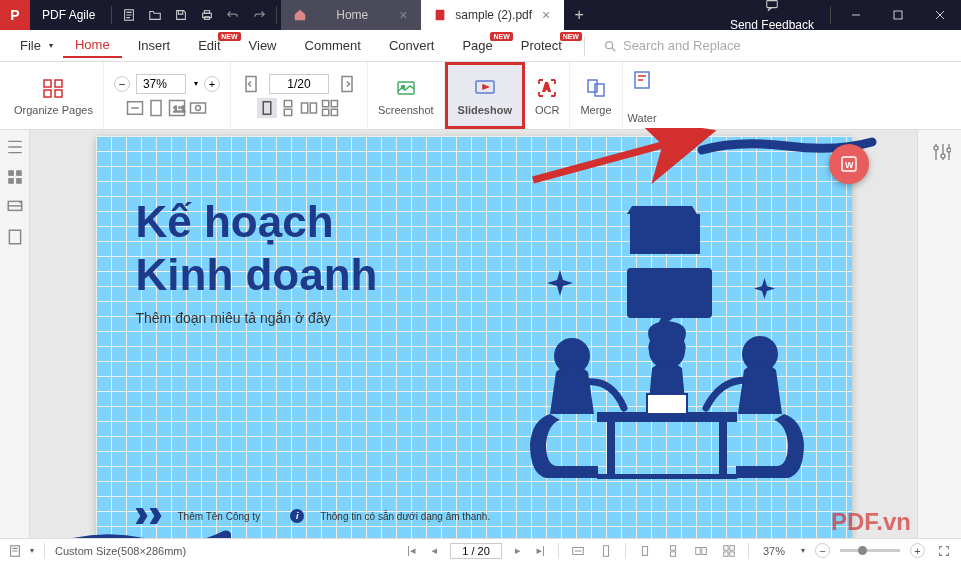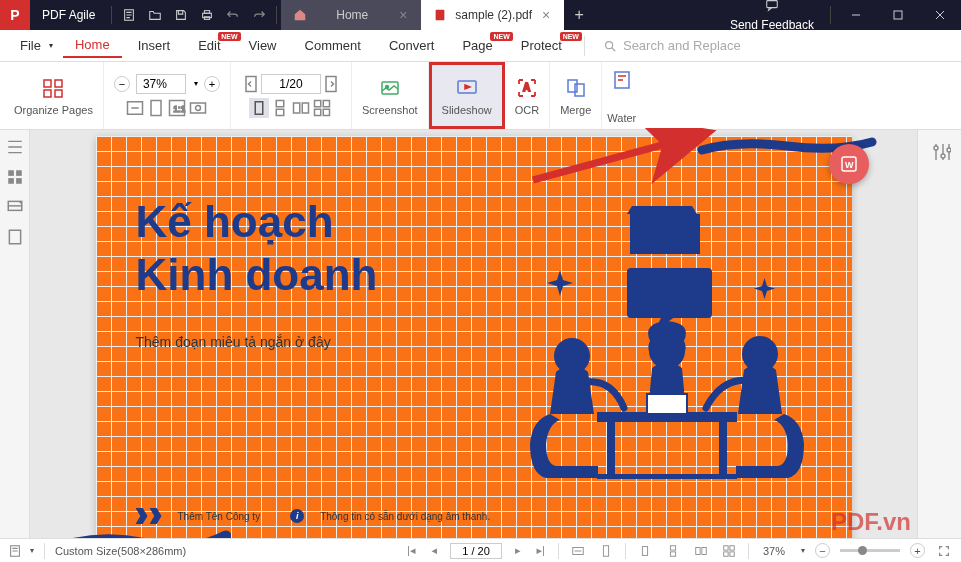--- a/index.html
+++ b/index.html
@@ -37,33 +37,33 @@
 .ribbon { height: 68px; border-bottom: 1px solid #ddd; display: flex; align-items: center; padding: 0 4px; }
 .ribbon-group { display: flex; flex-direction: column; align-items: center; justify-content: center; padding: 0 10px; gap: 4px; border-right: 1px solid #eee; height: 100%; position: relative; }
 .ribbon-group.tight { padding: 0 5px; gap: 20px; }
 .ribbon-icon { width: 24px; height: 24px; display: flex; align-items: center; justify-content: center; }
 .ribbon-label { font-size: 11px; color: #555; }
 .ribbon-zoom { display: flex; align-items: center; gap: 6px; font-size: 12px; }
 .zoom-input { border: 1px solid #ccc; padding: 2px 6px; width: 50px; font-size: 12px; }
 .ribbon-small-icons { display: flex; gap: 1px; }
 .ribbon-small-icon { width: 20px; height: 20px; display: flex; align-items: center; justify-content: center; cursor: pointer; }
 .page-input { border: 1px solid #ccc; padding: 2px 6px; width: 60px; font-size: 12px; text-align: center; }
-.highlighted { border: 3px solid #d32f2f; background: #e8e8f0; }
+.highlighted { border: 3px solid #d32f2f; background: #e8e8f0; font-weight: bold; }
 .dropdown-arrow { font-size: 8px; margin-left: 2px; }
 
 
 .main-area { display: flex; height: 408px; }
 .left-sidebar { width: 30px; background: #f5f5f5; border-right: 1px solid #ddd; display: flex; flex-direction: column; align-items: center; padding-top: 8px; gap: 12px; }
 .sidebar-icon { width: 18px; height: 18px; cursor: pointer; color: #888; }
 .canvas-area { flex: 1; background: #e8e8e8; position: relative; overflow: hidden; display: flex; align-items: flex-start; justify-content: center; padding-top: 6px; }
-.page-preview { width: 756px; height: 418px; background: #f97316; box-shadow: 0 2px 8px rgba(0,0,0,0.2); position: relative; }
+.page-preview { width: 756px; height: 418px; background: #7dd3fc; box-shadow: 0 2px 8px rgba(0,0,0,0.2); position: relative; }
 .grid-overlay { position: absolute; inset: 0; background-image: linear-gradient(#eee 1px, transparent 1px), linear-gradient(90deg, #eee 1px, transparent 1px); background-size: 15px 15px; }
 .page-content { position: absolute; inset: 0; padding: 60px 40px 30px 40px; }
 .page-title { font-size: 44px; font-weight: bold; color: #1e3a8a; line-height: 1.2; }
-.page-subtitle { font-size: 14px; color: #333; margin-top: 32px; }
+.page-subtitle { font-size: 14px; color: #333; margin-top: 8px; }
 .page-footer { position: absolute; bottom: 30px; left: 40px; display: flex; align-items: center; gap: 30px; font-size: 10px; color: #333; }
 .footer-item { display: flex; align-items: center; gap: 16px; }
 .logo-chevrons { display: flex; gap: 2px; }
 .chevron { width: 12px; height: 16px; background: #1e3a8a; clip-path: polygon(0 0, 60% 0, 100% 50%, 60% 100%, 0 100%, 40% 50%); }
 .info-circle { width: 14px; height: 14px; border-radius: 50%; background: #1e3a8a; color: #fff; display: flex; align-items: center; justify-content: center; font-size: 9px; font-weight: bold; font-style: italic; }
 .illustration { position: absolute; right: 20px; top: 60px; width: 330px; height: 300px; }
 .brush-stroke { position: absolute; }
 .right-sidebar { width: 44px; background: #f5f5f5; border-left: 1px solid #ddd; position: relative; }
 .floating-btn { position: absolute; top: 14px; right: 48px; width: 40px; height: 40px; border-radius: 50%; background: #e85d5d; display: flex; align-items: center; justify-content: center; box-shadow: 0 2px 6px rgba(0,0,0,0.3); }
 .settings-icon { position: absolute; top: 12px; right: 10px; color: #888; cursor: pointer; }
@@ -225,21 +225,21 @@
         </div>
       <div class="ribbon-small-icon">
           <svg viewBox="0 0 16 16" fill="none" stroke="#888" stroke-width="1.2">
             <rect x="2" y="4" width="12" height="8"></rect>
             <circle cx="8" cy="8" r="2"></circle>
           </svg>
         </div>
     </div>
   </div>
   <div class="ribbon-group">
-    <div style="display:flex;align-items:center;">
+    <div style="display:flex;align-items:center;gap:8px">
       <div class="ribbon-small-icon">
           <svg viewBox="0 0 16 16" fill="none" stroke="#888" stroke-width="1.2">
             <rect x="4" y="2" width="8" height="12"></rect>
             <path d="M8 6l-2 2 2 2"></path>
           </svg>
         </div>
       <input class="page-input" value="1/20" style="">
       <div class="ribbon-small-icon">
           <svg viewBox="0 0 16 16" fill="none" stroke="#888" stroke-width="1.2">
             <rect x="4" y="2" width="8" height="12"></rect>

